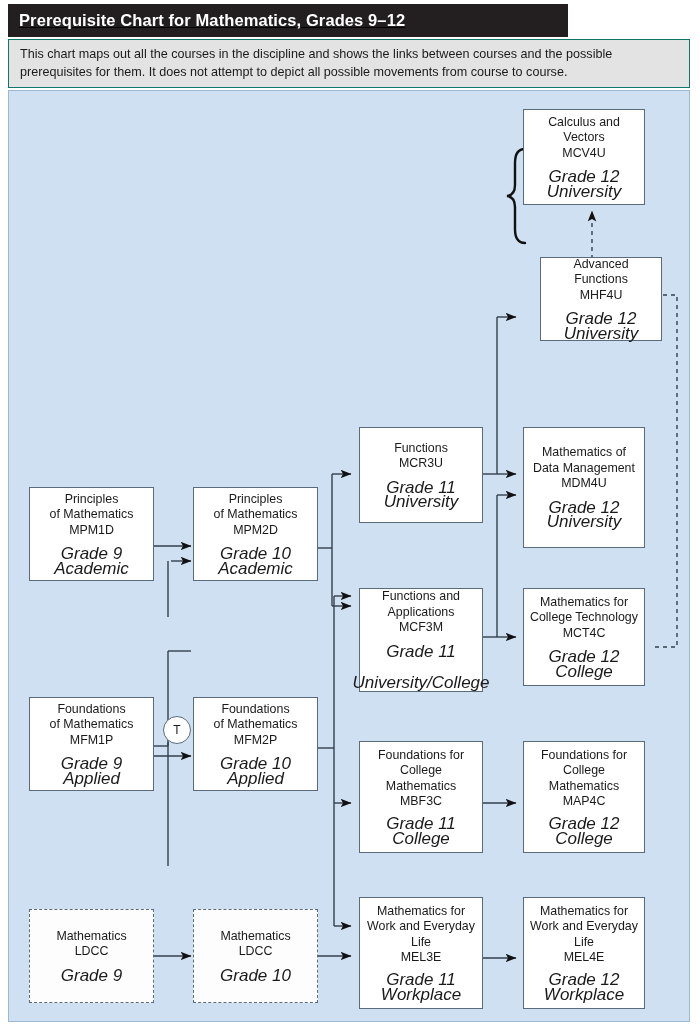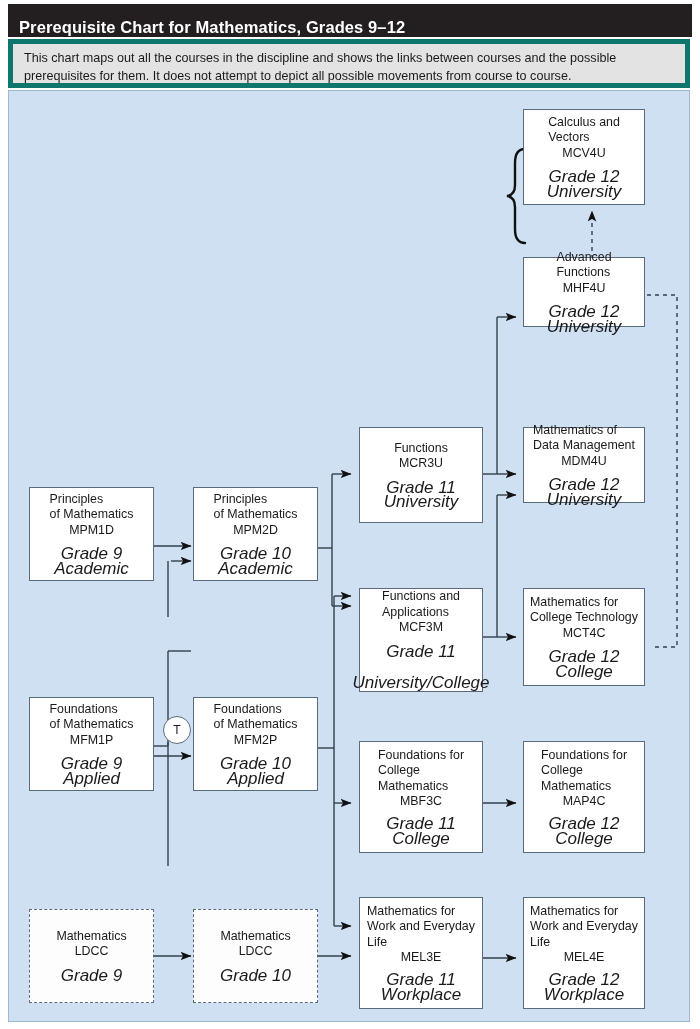--- a/index.html
+++ b/index.html
@@ -12,36 +12,36 @@
   #page{
     position:relative;
     width:700px;height:1029px;
     overflow:hidden;
     background:#ffffff;
     box-sizing:border-box;
   }
 
   
   #title-bar{
-    position:absolute;left:8px;top:4px;width:684px;height:33px;
+    position:absolute;left:8px;top:4px;width:560px;height:33px;
     background:#231f20;
-    display:flex;align-items:flex-end;
+    display:flex;align-items:center;text-decoration:underline;
   }
   #title-text{
     color:#ffffff;
     font-size:16.5px;
     font-weight:bold;
     letter-spacing:0.1px;
     padding-left:11px;
     white-space:nowrap;
   }
   #intro-bar{
     position:absolute;left:8px;top:39px;width:682px;height:49px;
     background:#e3e3e3;
-    border:5px solid #0f766e;
+    border:1px solid #0f766e;
     box-sizing:border-box;
   }
   #intro-text{
     position:absolute;left:11px;top:6px;width:660px;
     font-size:12.6px;line-height:17.5px;color:#1a1a1a;
   }
 
   
   #canvas{
     position:absolute;left:8px;top:90px;width:682px;height:932px;
@@ -53,20 +53,21 @@
   #svg-layer{position:absolute;left:0;top:0;width:682px;height:932px;}
 
   
   .course-box{
     position:absolute;
     background:#ffffff;
     border:1px solid #5a6b7d;
     box-sizing:border-box;
     display:flex;flex-direction:column;
     align-items:center;justify-content:center;
+    text-align:center;
     color:#1a1a1a;
   }
   .course-box.dashed{
     border:1px dashed #5a6b7d;
     background:#fdfdfd;
   }
   .cb-title{
     font-size:12.4px;line-height:15.4px;
     white-space:pre-line;
   }
@@ -178,21 +179,21 @@
     </div>
 
     <div class="course-box" style="left:514px;top:18px;width:122px;height:96px;">
       <div class="cb-title">Calculus and
 Vectors</div>
       <div class="cb-title">MCV4U</div>
       <div class="cb-meta">Grade 12</div>
       <div class="cb-meta" style="margin-top:0">University</div>
     </div>
 
-    <div class="course-box" style="left:514px;top:166px;width:122px;height:70px;">
+    <div class="course-box" style="left:531px;top:166px;width:122px;height:84px;">
       <div class="cb-title">Advanced
 Functions</div>
       <div class="cb-title">MHF4U</div>
       <div class="cb-meta">Grade 12</div>
       <div class="cb-meta" style="margin-top:0">University</div>
     </div>
 
     <div class="course-box" style="left:20px;top:396px;width:125px;height:94px;">
       <div class="cb-title">Principles
 of Mathematics</div>
@@ -209,21 +210,21 @@
       <div class="cb-meta" style="margin-top:0">Academic</div>
     </div>
 
     <div class="course-box" style="left:350px;top:336px;width:124px;height:96px;">
       <div class="cb-title">Functions</div>
       <div class="cb-title">MCR3U</div>
       <div class="cb-meta">Grade 11</div>
       <div class="cb-meta" style="margin-top:0">University</div>
     </div>
 
-    <div class="course-box" style="left:514px;top:336px;width:122px;height:76px;">
+    <div class="course-box" style="left:514px;top:336px;width:122px;height:121px;">
       <div class="cb-title">Mathematics of
 Data Management</div>
       <div class="cb-title">MDM4U</div>
       <div class="cb-meta">Grade 12</div>
       <div class="cb-meta" style="margin-top:0">University</div>
     </div>
 
     <div class="course-box" style="left:350px;top:497px;width:124px;height:104px;">
       <div class="cb-title">Functions and
 Applications</div>

